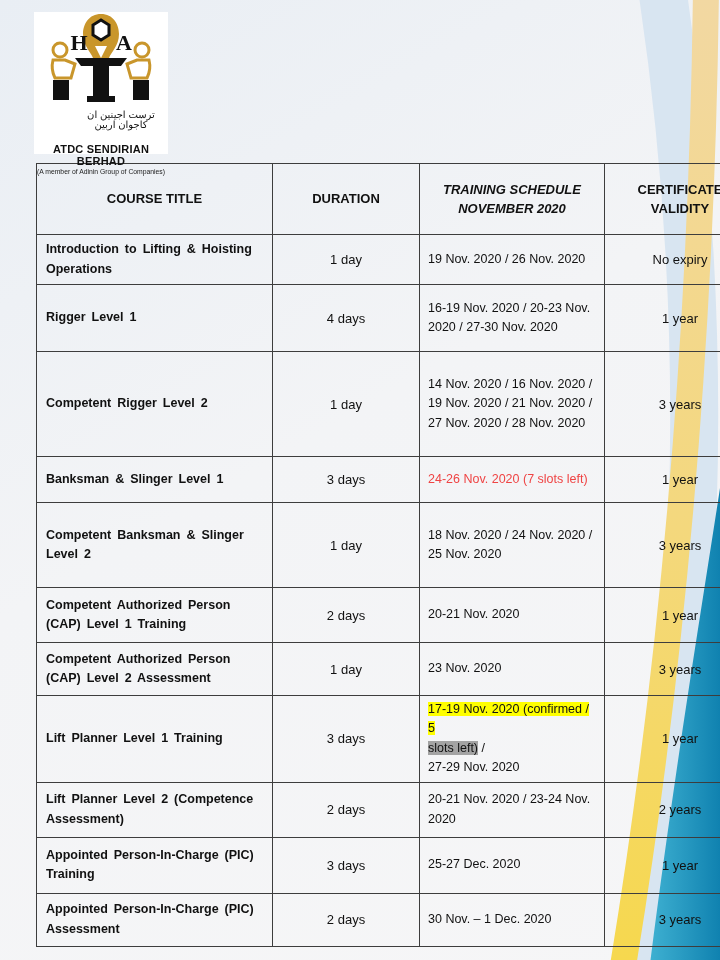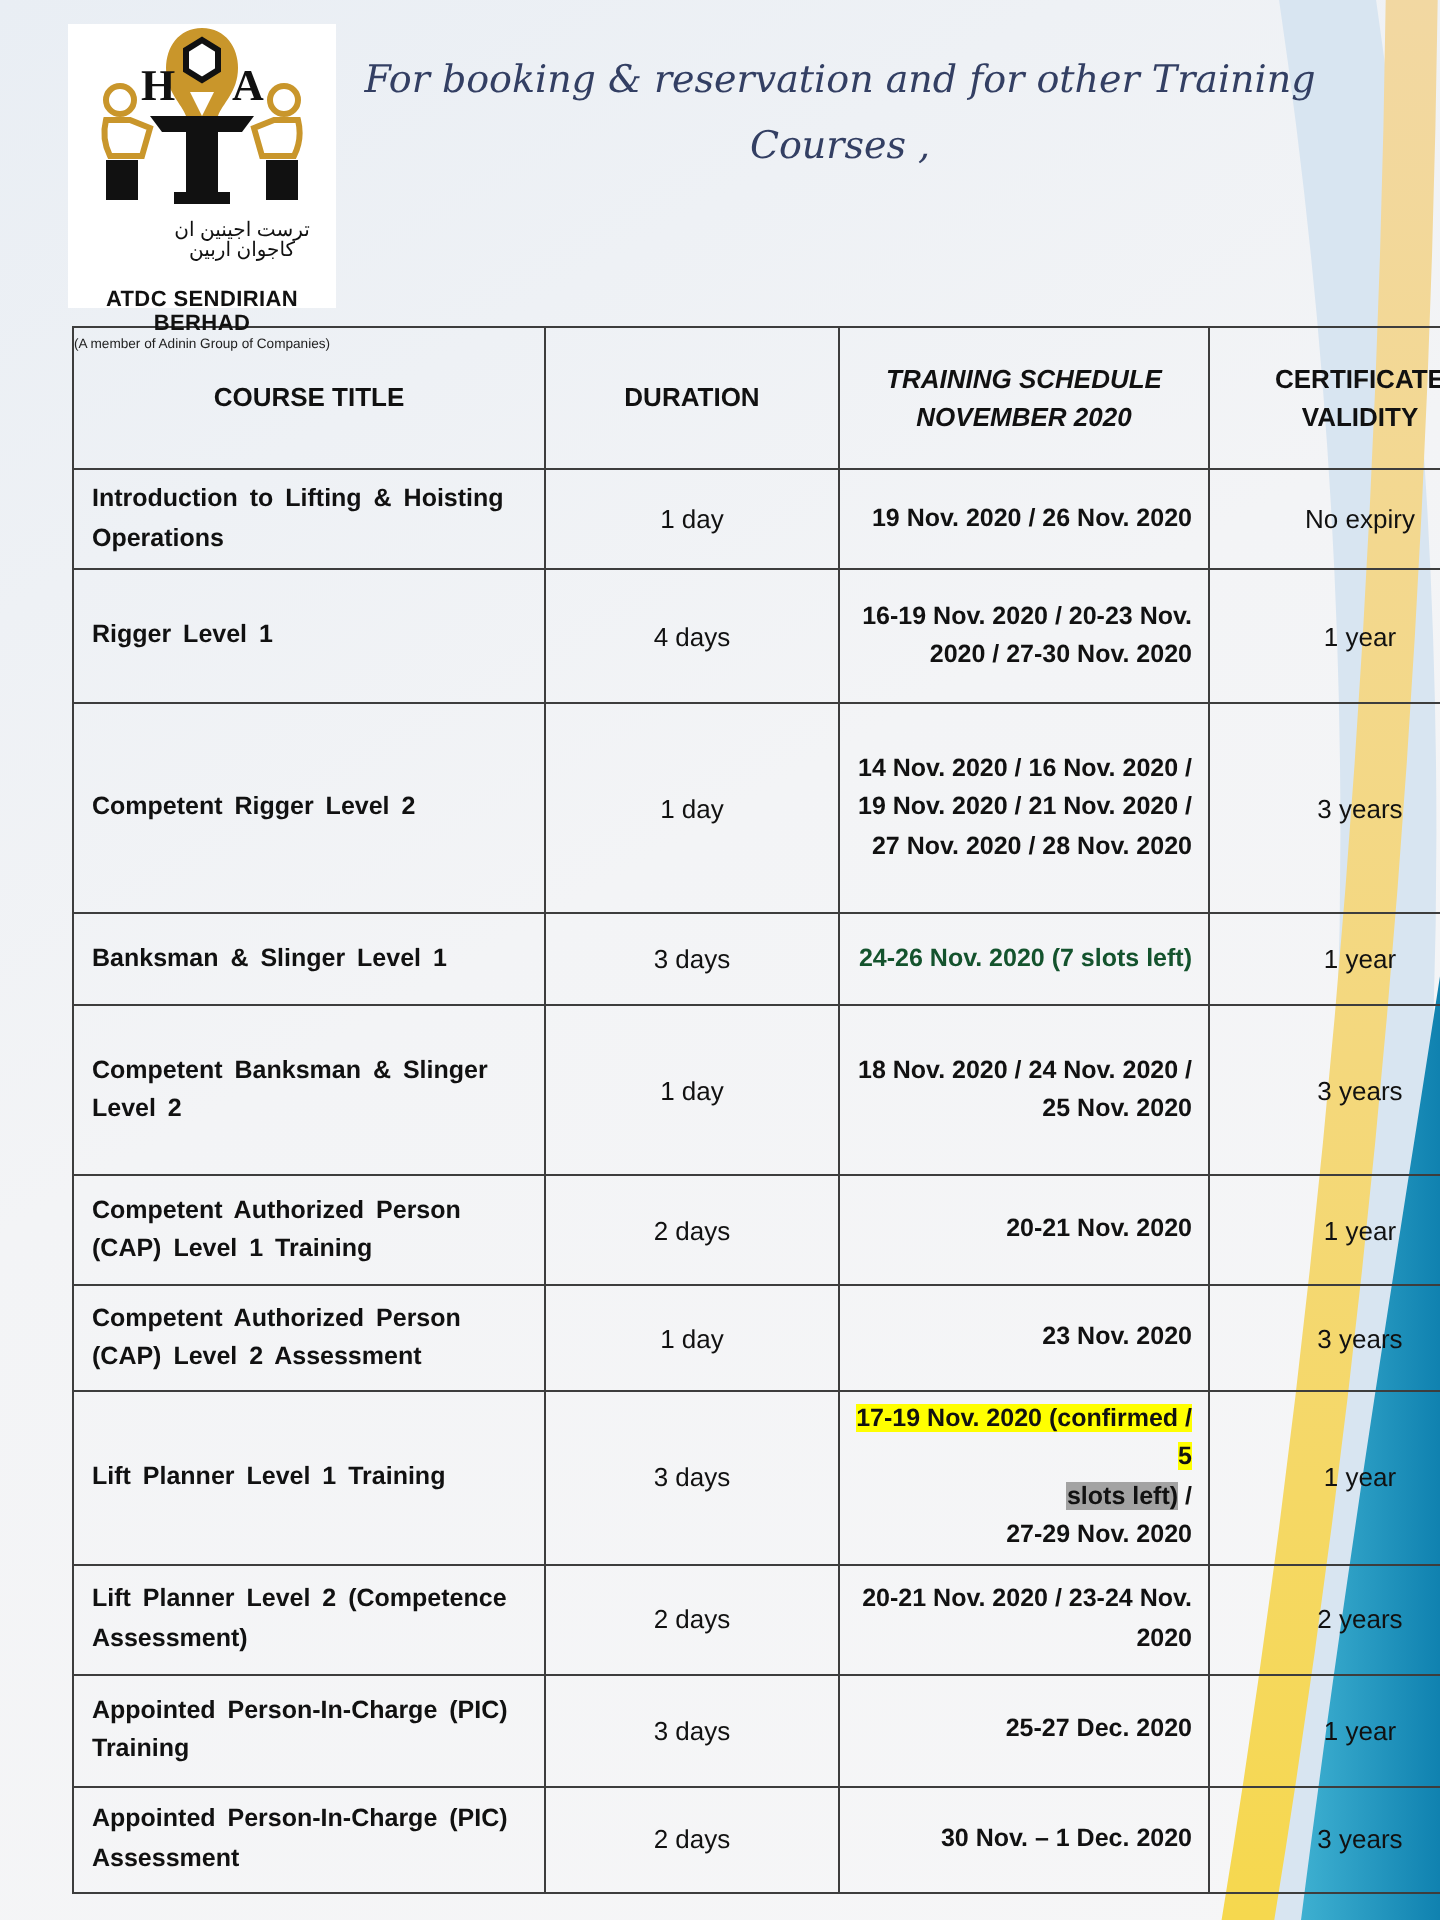--- a/index.html
+++ b/index.html
@@ -29,21 +29,21 @@
     border-collapse:collapse;table-layout:fixed;width:651px;
     background:transparent;
   }
   .course-table td,.course-table th{
     border:1.6px solid #3d3d3d;vertical-align:middle;
     padding:4px 8px;background:transparent;color:#111;
   }
   .course-table th{font-size:13px;font-weight:bold;text-align:center;height:62px;line-height:1.5;}
   td.c-title{font-size:12.5px;text-align:left;word-spacing:2.5px;line-height:1.55;padding-left:9px;font-weight:bold;}
   td.c-dur,td.c-val{font-size:13px;text-align:center;}
-  td.c-sched{font-size:12.5px;font-weight:bold;text-align:right;line-height:1.55;}
+  td.c-sched{font-size:12.5px;font-weight:normal;text-align:left;line-height:1.55;}
   tbody tr:nth-child(1) td{height:41px;}
   tbody tr:nth-child(2) td{height:58px;}
   tbody tr:nth-child(3) td{height:96px;}
   tbody tr:nth-child(4) td{height:37px;}
   tbody tr:nth-child(5) td{height:76px;}
   tbody tr:nth-child(6) td{height:46px;}
   tbody tr:nth-child(7) td{height:44px;}
   tbody tr:nth-child(8) td{height:59px;}
   tbody tr:nth-child(9) td{height:46px;}
   tbody tr:nth-child(10) td{height:47px;}
@@ -90,21 +90,20 @@
     <circle cx="97" cy="38" r="7" fill="#fff" stroke="#c9962b" stroke-width="3"></circle>
     <path d="M 104,48 C 106,56 104,62 102,66 L 86,66 L 82,52 L 92,48 Z" fill="#fff" stroke="#c9962b" stroke-width="3"></path>
     <rect x="88" y="68" width="16" height="20" fill="#111"></rect>
   </svg>
   <div class="logo-jawi">ترست اجينين ان كاجوان اربين</div>
   <div class="logo-org">ATDC SENDIRIAN BERHAD</div>
   <div class="logo-sub">(A member of Adinin Group of Companies)</div>
 </div>
 
 <div class="contact-block" style="color: rgb(51, 63, 99);">
-  <div>For booking &amp; reservation and for other Training Courses ,</div>
 </div>
 
 <table class="course-table">
   <thead>
     <tr>
         <th style="width: 219px;">COURSE TITLE</th>
         <th style="width: 130px;">DURATION</th>
         <th style="width: 168px; font-style: italic;">TRAINING SCHEDULE<br>NOVEMBER 2020</th>
         <th style="width: 134px;">CERTIFICATE<br>VALIDITY</th>
       </tr>
@@ -124,21 +123,21 @@
       </tr>
       <tr>
         <td class="c-title">Competent Rigger Level 2</td>
         <td class="c-dur">1 day</td>
         <td class="c-sched"><span>14 Nov. 2020 / 16 Nov. 2020 /</span><br><span>19 Nov. 2020 / 21 Nov. 2020 /</span><br><span>27 Nov. 2020 / 28 Nov. 2020</span></td>
         <td class="c-val">3 years</td>
       </tr>
       <tr>
         <td class="c-title">Banksman &amp; Slinger Level 1</td>
         <td class="c-dur">3 days</td>
-        <td class="c-sched"><span style="color: #14532d;">24-26 Nov. 2020 (7 slots left)</span></td>
+        <td class="c-sched"><span style="color: #ef4444;">24-26 Nov. 2020 (7 slots left)</span></td>
         <td class="c-val">1 year</td>
       </tr>
       <tr>
         <td class="c-title">Competent Banksman &amp; Slinger Level 2</td>
         <td class="c-dur">1 day</td>
         <td class="c-sched"><span>18 Nov. 2020 / 24 Nov. 2020 /</span><br><span>25 Nov. 2020</span></td>
         <td class="c-val">3 years</td>
       </tr>
       <tr>
         <td class="c-title">Competent Authorized Person (CAP) Level 1 Training</td>

